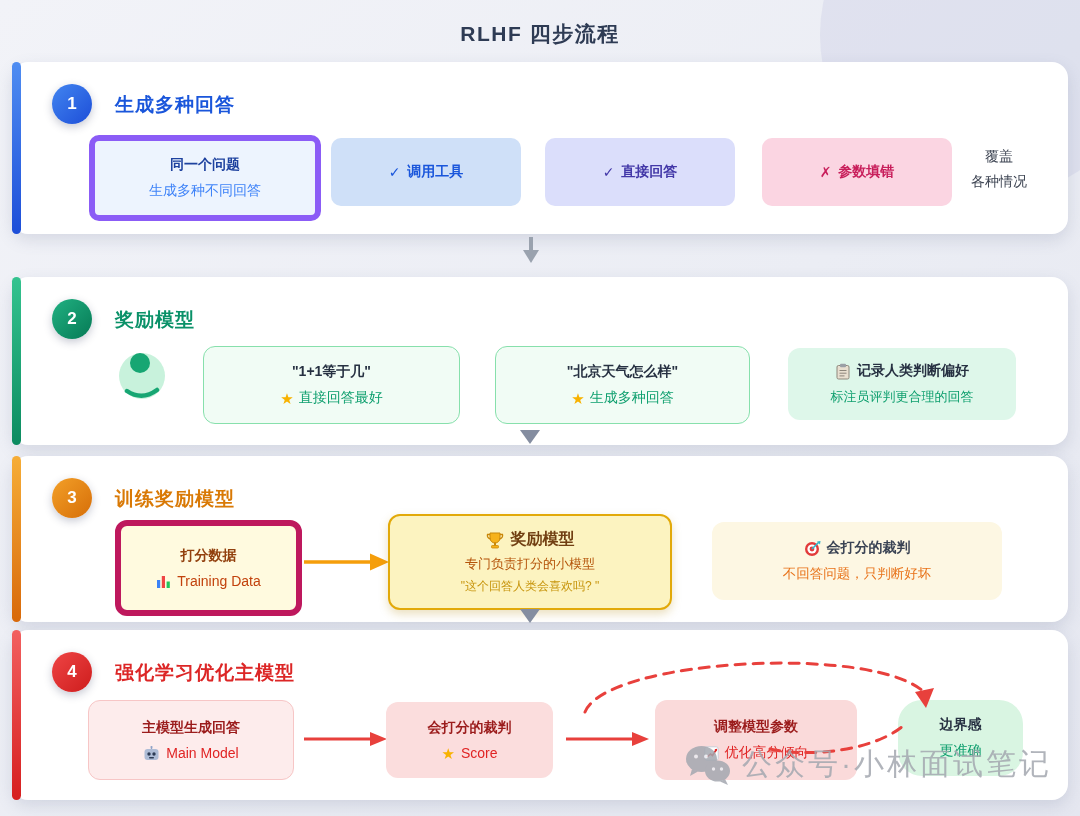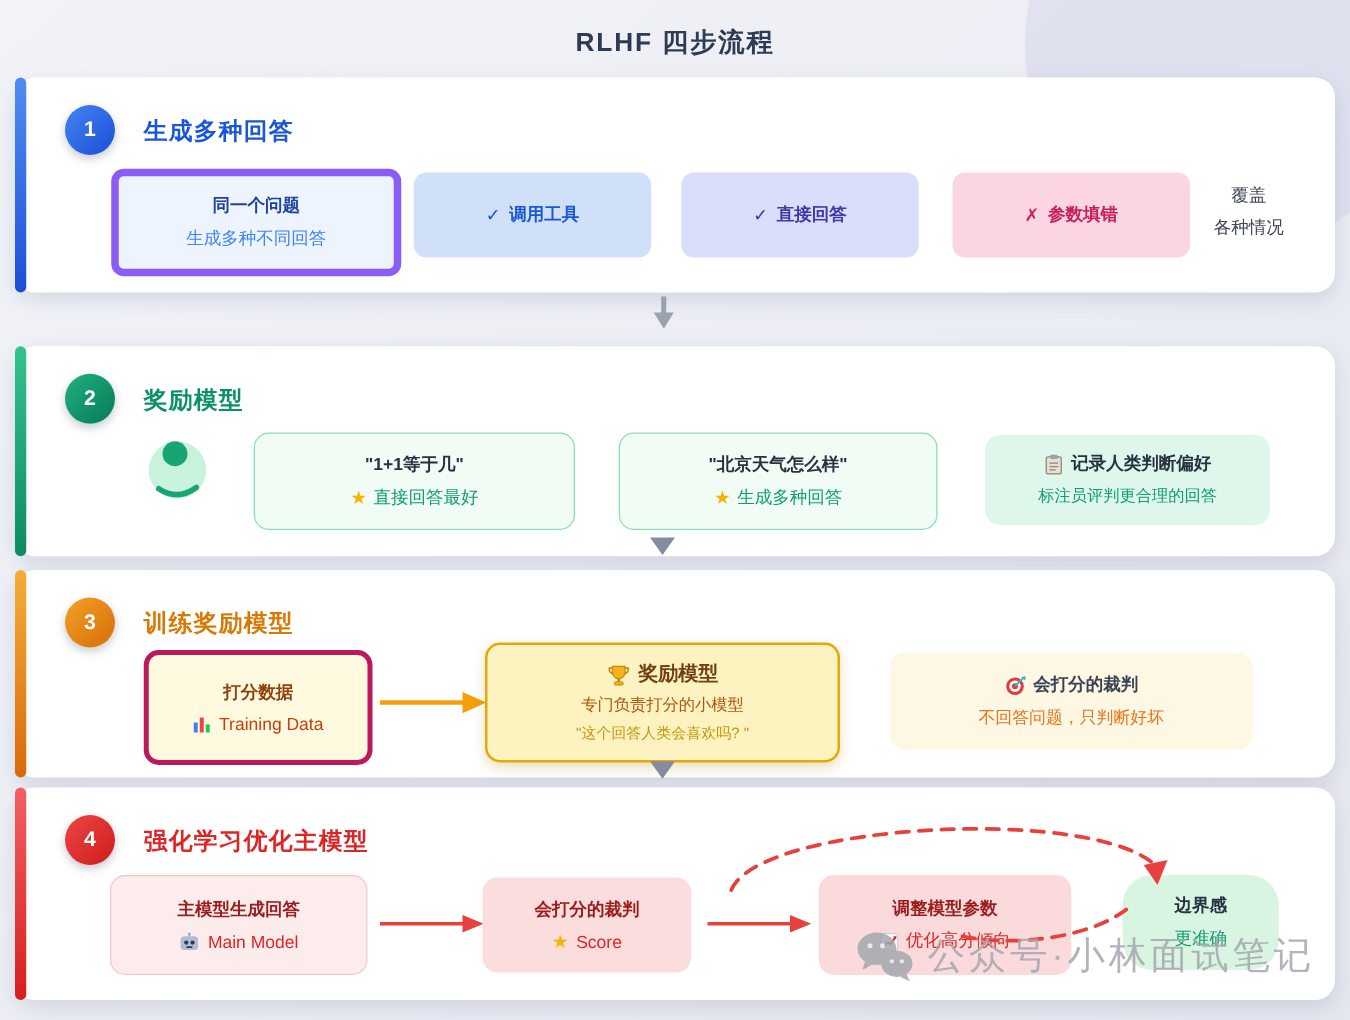--- a/index.html
+++ b/index.html
@@ -50,21 +50,21 @@
   .gcard{background:#f1fcf5;border:1px solid #87e0ac;border-radius:12px;}
   .c2a{left:191px;top:69px;width:255px;height:76px;}
   .c2b{left:483px;top:69px;width:253px;height:76px;}
   .c2c{left:776px;top:71px;width:228px;height:72px;background:#def7ea;border-radius:12px;}
   .g-l1{color:#273142;font-size:14px;font-weight:700;}
   .g-l2{color:#0e9f6e;font-size:14px;display:flex;align-items:center;gap:5px;}
   .c2c .g-l2{font-size:13px;}
   .g-l1.withicon{display:flex;align-items:center;gap:6px;font-weight:600;}
 
   
-  .c3a{left:103px;top:64px;width:175px;height:84px;background:#fffadf;border:4px solid #be185d;border-radius:12px;}
+  .c3a{left:103px;top:64px;width:175px;height:84px;background:#fffadf;border:6px solid #be185d;border-radius:12px;}
   .c3a .l1{color:#92400e;font-size:14px;font-weight:700;}
   .c3a .l2{color:#c2410c;font-size:14px;display:flex;align-items:center;gap:6px;}
   .c3b{left:376px;top:58px;width:280px;height:92px;background:#fcf3c0;border:2px solid #e2a909;
        border-radius:12px;gap:5px;box-shadow:0 4px 10px rgba(180,140,20,.28);}
   .c3b .l1{color:#713f12;font-size:16px;font-weight:800;display:flex;align-items:center;gap:7px;}
   .c3b .l2{color:#b45309;font-size:13px;}
   .c3b .l3{color:#c7950d;font-size:12px;}
   .c3c{left:700px;top:66px;width:290px;height:78px;background:#fdf7e3;border-radius:12px;}
   .c3c .l1{color:#3a4354;font-size:14px;font-weight:700;display:flex;align-items:center;gap:6px;}
   .c3c .l2{color:#e8731a;font-size:13.5px;}

